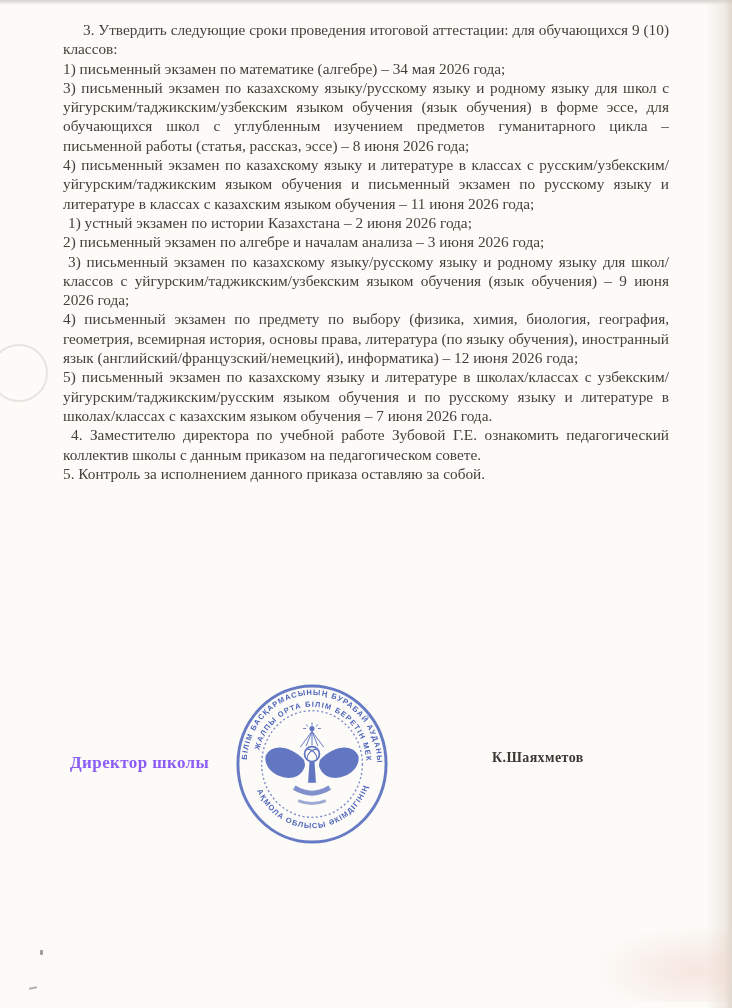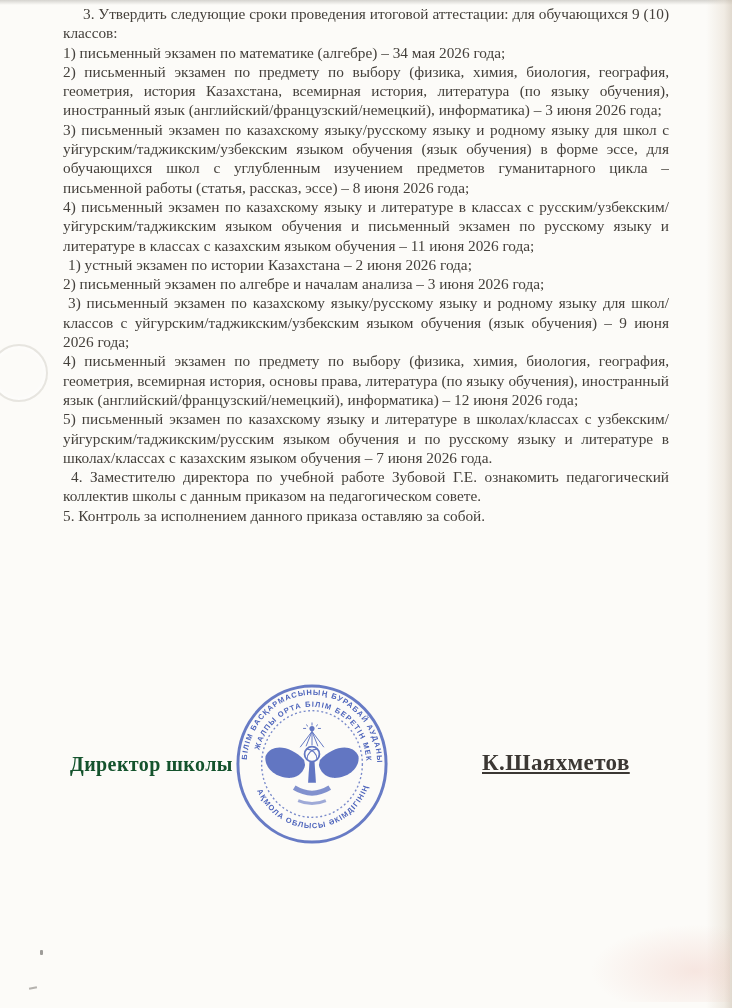--- a/index.html
+++ b/index.html
@@ -16,33 +16,33 @@
   .edge-right{position:absolute;top:0;right:0;width:26px;height:100%;
     background:linear-gradient(to right,rgba(226,216,202,0),rgba(226,216,202,.45) 70%,rgba(206,194,178,.6));}
   .smudge-br{position:absolute;right:2px;bottom:6px;width:140px;height:78px;
     background:radial-gradient(ellipse at 75% 60%,rgba(238,198,188,.4),rgba(238,198,188,0) 70%);}
   .crescent{position:absolute;left:-10px;top:344px;width:54px;height:54px;border-radius:50%;
     border:2px solid rgba(198,194,184,.38);box-shadow:inset 0 0 6px rgba(255,255,255,.9);}
   .speck1{position:absolute;left:40px;top:950px;width:3px;height:5px;background:rgba(80,78,74,.55);border-radius:1px;}
   .speck2{position:absolute;left:29px;top:987px;width:8px;height:2px;background:rgba(110,106,100,.5);transform:rotate(-12deg);}
   
   .doc-text{
-    position:absolute;left:63px;top:4px;width:606px;
+    position:absolute;left:63px;top:20px;width:606px;
     font-size:15.3px;line-height:19.3px;color:#44403b;
     text-align:justify;
   }
   .doc-text p{margin:0;padding:0;text-align:justify;text-align-last:left;}
   .ind-lg{text-indent:20px;}
   .ind-sm{text-indent:5px;}
   .ind-md{text-indent:8px;font-family:Liberation Serif, serif;}
   
-  .sig-left{position:absolute;left:70px;top:753px;font-size:20px;font-weight:700;
-    color:#14532d;letter-spacing:.4px;}
-  .sig-right{position:absolute;left:482px;top:750px;font-size:23px;font-weight:700;
-    color:#3b3733;letter-spacing:.4px;text-decoration:underline;}
+  .sig-left{position:absolute;left:70px;top:753px;font-size:17px;font-weight:700;
+    color:#8b5cf6;letter-spacing:.4px;}
+  .sig-right{position:absolute;left:492px;top:750px;font-size:14px;font-weight:700;
+    color:#3b3733;letter-spacing:.4px;}
   
   .stamp{position:absolute;left:233px;top:681px;width:158px;height:166px;
     filter:blur(.35px);opacity:.92;}
   .stamp svg{width:100%;height:100%;}
   .stamp .ring-text{font-family:"Liberation Sans","DejaVu Sans",sans-serif;
     font-size:7.6px;font-weight:700;letter-spacing:1.1px;}
 </style>
 </head>
 <body>
 
@@ -50,21 +50,20 @@
   <div class="edge-top"></div>
   <div class="edge-right"></div>
   <div class="smudge-br"></div>
   <div class="crescent"></div>
   <div class="speck1"></div>
   <div class="speck2"></div>
 
   <div class="doc-text">
     <p class="ind-lg">3. Утвердить следующие сроки проведения итоговой аттестации: для обучающихся 9 (10) классов:</p>
     <p>1) письменный экзамен по математике (алгебре) – 34 мая 2026 года;</p>
-    <p>2) письменный экзамен по предмету по выбору (физика, химия, биология, география, геометрия, история Казахстана, всемирная история, литература (по языку обучения), иностранный язык (английский/французский/немецкий), информатика) – 3 июня 2026 года;</p>
     <p>3) письменный экзамен по казахскому языку/русскому языку и родному языку для школ с уйгурским/таджикским/узбекским языком обучения (язык обучения) в форме эссе, для обучающихся школ с углубленным изучением предметов гуманитарного цикла – письменной работы (статья, рассказ, эссе) – 8 июня 2026 года;</p>
     <p>4) письменный экзамен по казахскому языку и литературе в классах с русским/узбекским/уйгурским/таджикским языком обучения и письменный экзамен по русскому языку и литературе в классах с казахским языком обучения – 11 июня 2026 года;</p>
     <p class="ind-sm">1) устный экзамен по истории Казахстана – 2 июня 2026 года;</p>
     <p>2) письменный экзамен по алгебре и началам анализа – 3 июня 2026 года;</p>
     <p class="ind-sm">3) письменный экзамен по казахскому языку/русскому языку и родному языку для школ/классов с уйгурским/таджикским/узбекским языком обучения (язык обучения) – 9 июня 2026 года;</p>
     <p>4) письменный экзамен по предмету по выбору (физика, химия, биология, география, геометрия, всемирная история, основы права, литература (по языку обучения), иностранный язык (английский/французский/немецкий), информатика) – 12 июня 2026 года;</p>
     <p>5) письменный экзамен по казахскому языку и литературе в школах/классах с узбекским/уйгурским/таджикским/русским языком обучения и по русскому языку и литературе в школах/классах с казахским языком обучения – 7 июня 2026 года.</p>
     <p class="ind-md">4. Заместителю директора по учебной работе Зубовой Г.Е. ознакомить педагогический коллектив школы с данным приказом на педагогическом совете.</p>
     <p>5. Контроль за исполнением данного приказа оставляю за собой.</p>
   </div>

